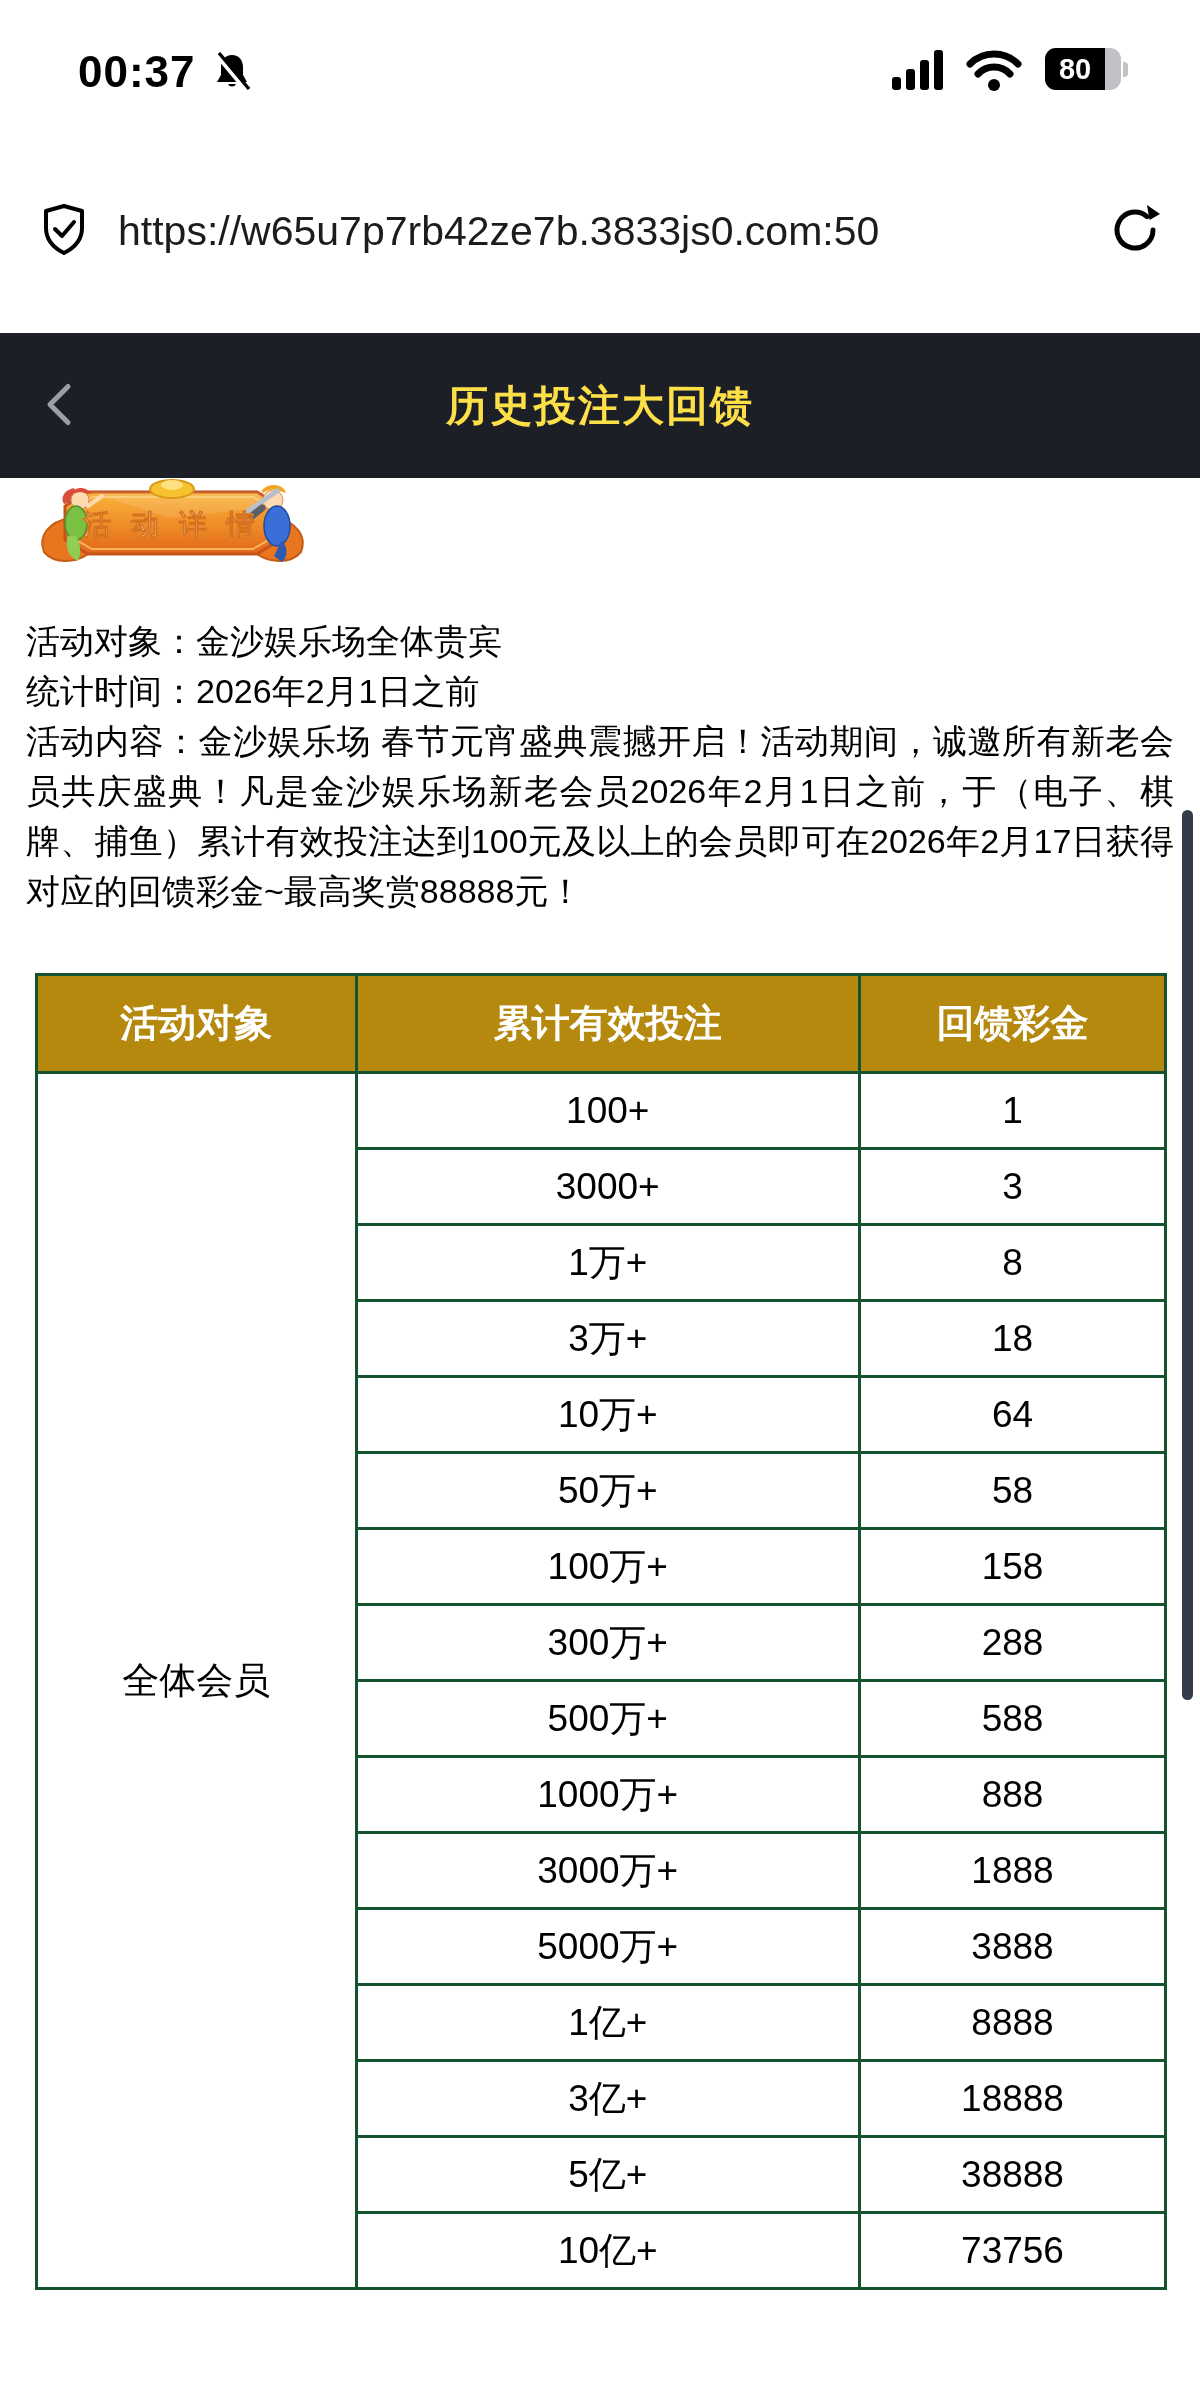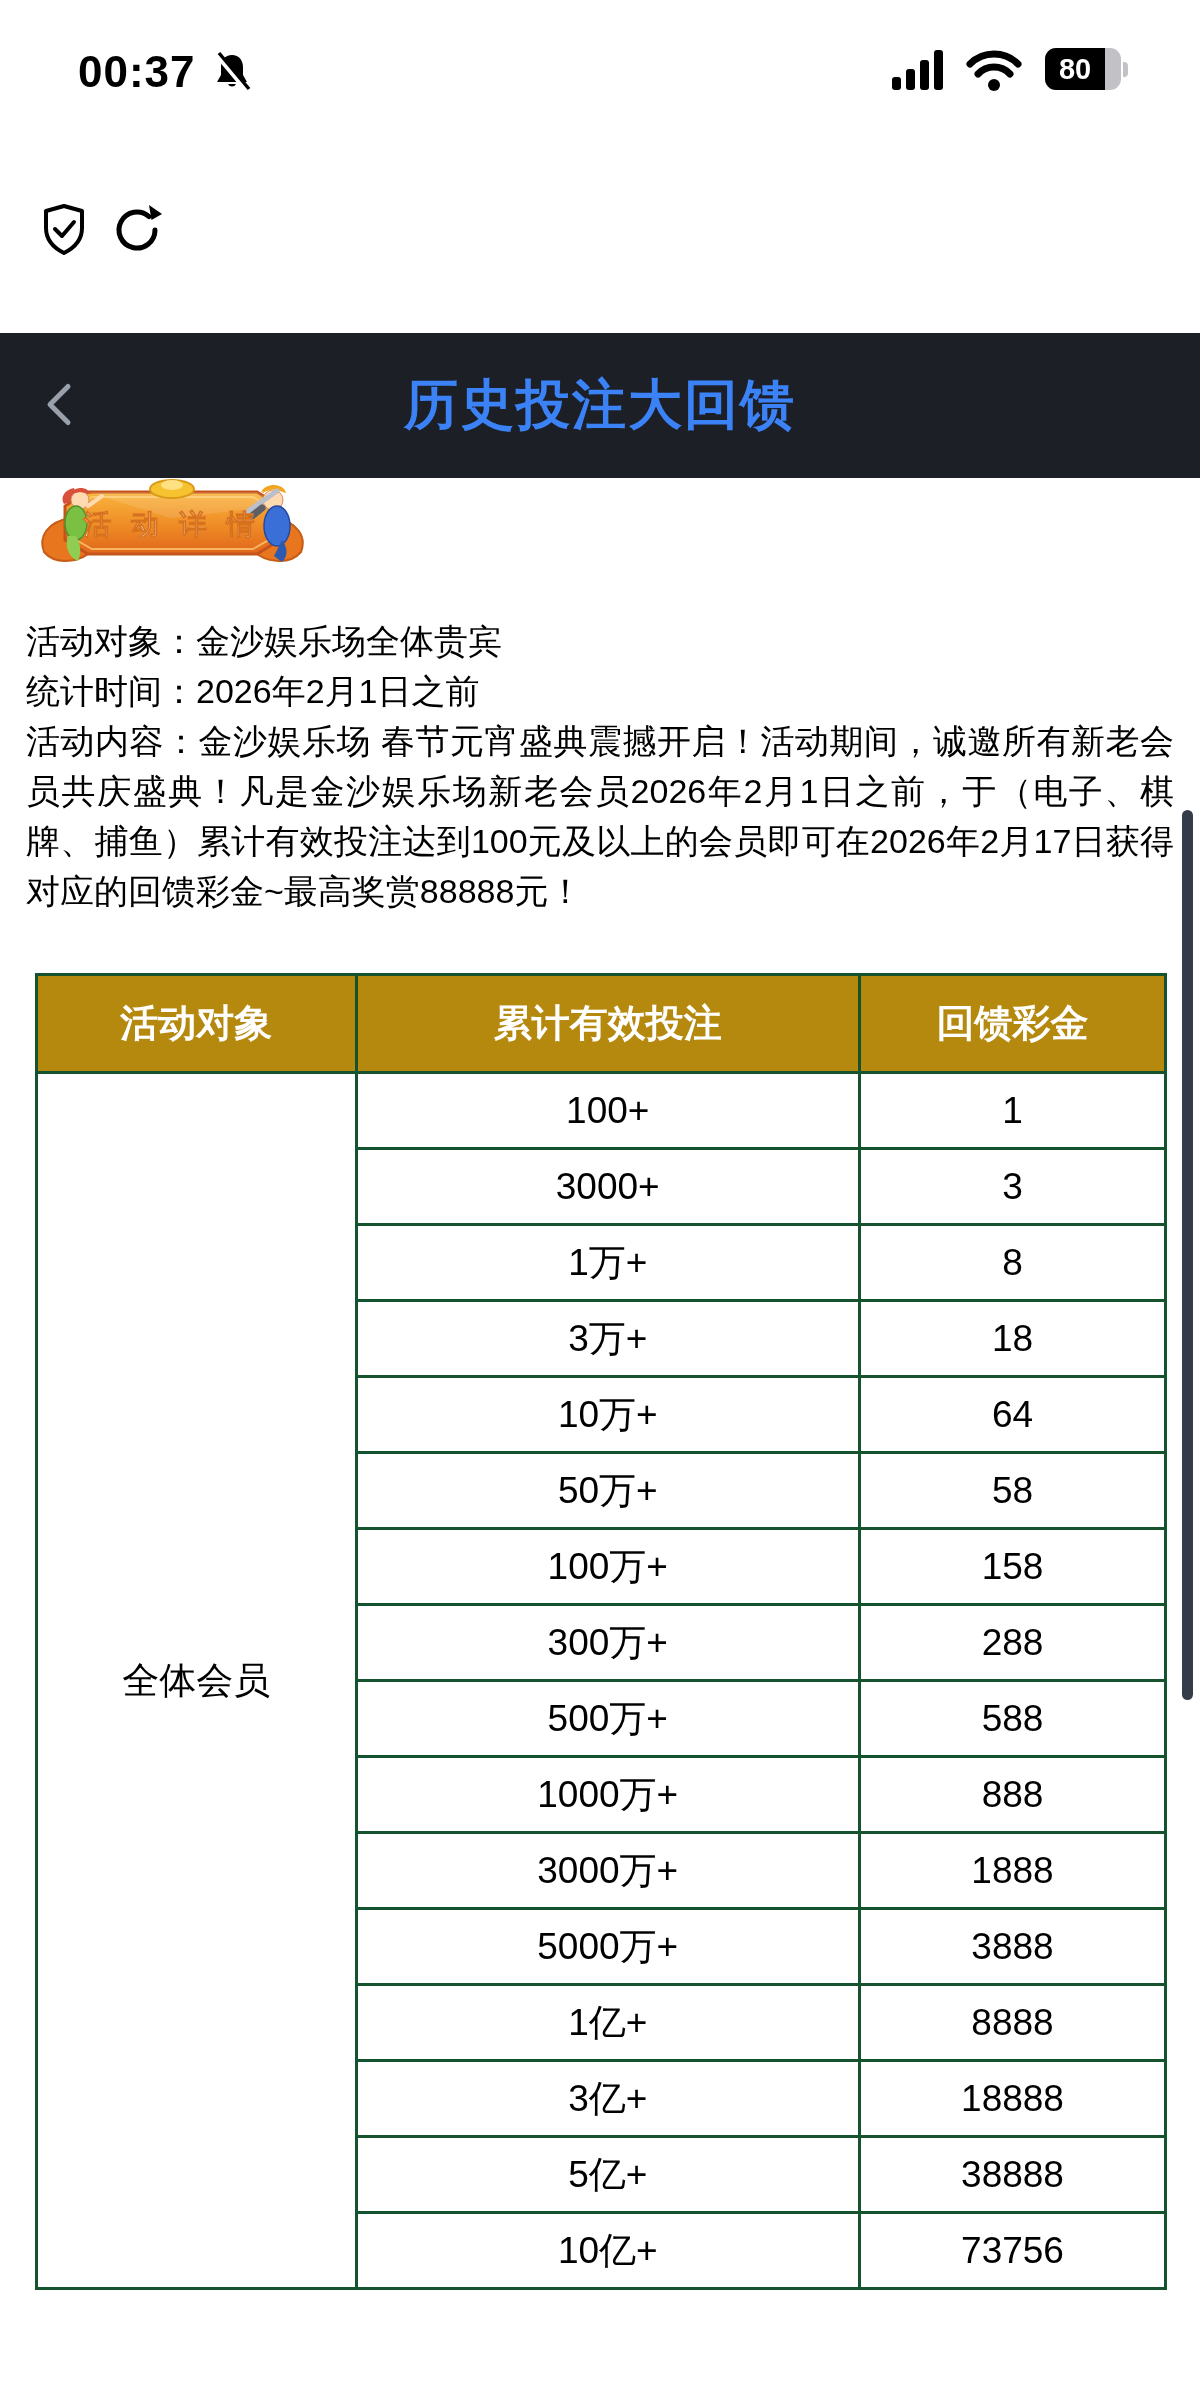--- a/index.html
+++ b/index.html
@@ -25,21 +25,21 @@
   .url-bar { height:203px; display:flex; align-items:center; padding:0 38px; background:#fff; }
   .shield { flex:0 0 auto; }
   .url-text { flex:1; margin-left:28px; font-size:41px; color:#1c1c1e; white-space:nowrap; overflow:hidden;
     -webkit-mask-image:linear-gradient(90deg,#000 86%,transparent 99%);
     mask-image:linear-gradient(90deg,#000 86%,transparent 99%); }
   .reload-btn { flex:0 0 auto; margin-left:20px; background:none; border:none; cursor:pointer; }
 
   
   .nav-header { height:145px; background:#1c1f26; display:flex; align-items:center; justify-content:center; position:relative; }
   .nav-back { position:absolute; left:30px; top:50%; transform:translateY(-50%); background:none; border:none; cursor:pointer; padding:8px; }
-  .nav-title { color:#3b82f6; font-size:54px; font-weight:700; letter-spacing:2px; }
+  .nav-title { color:#fde047; font-size:42px; font-weight:700; letter-spacing:2px; }
 
   
   .banner { width:285px; height:92px; margin-left:30px; position:relative; }
 
   
   .content { margin:46px 26px 0 26px; color:#000; font-size:34px; line-height:50px; text-align:justify; }
   .content p { margin:0; }
 
   
   .table-wrap { margin:57px 33px 0 35px; }
@@ -89,20 +89,21 @@
   </span>
 </div>
 
 <div class="url-bar">
   <span class="shield">
     <svg width="52" height="56" viewBox="0 0 52 56">
       <path d="M26 4 44 9v17c0 12-8 20-18 25C16 46 8 38 8 26V9z" fill="none" stroke="#000" stroke-width="4" stroke-linejoin="round"></path>
       <polyline points="17,27 24,34 36,20" fill="none" stroke="#000" stroke-width="4" stroke-linecap="round" stroke-linejoin="round"></polyline>
     </svg>
   </span>
+  <span class="url-text">https://w65u7p7rb42ze7b.3833js0.com:50</span>
   <button class="reload-btn">
     <svg width="54" height="54" viewBox="0 0 54 54">
       <path d="M45 27a18 18 0 1 1-6-13.4" fill="none" stroke="#000" stroke-width="5" stroke-linecap="round"></path>
       <polygon points="39,2 41.5,17 52,11" fill="#000"></polygon>
     </svg>
   </button>
 </div>
 
 <div class="nav-header">
   <button class="nav-back">

